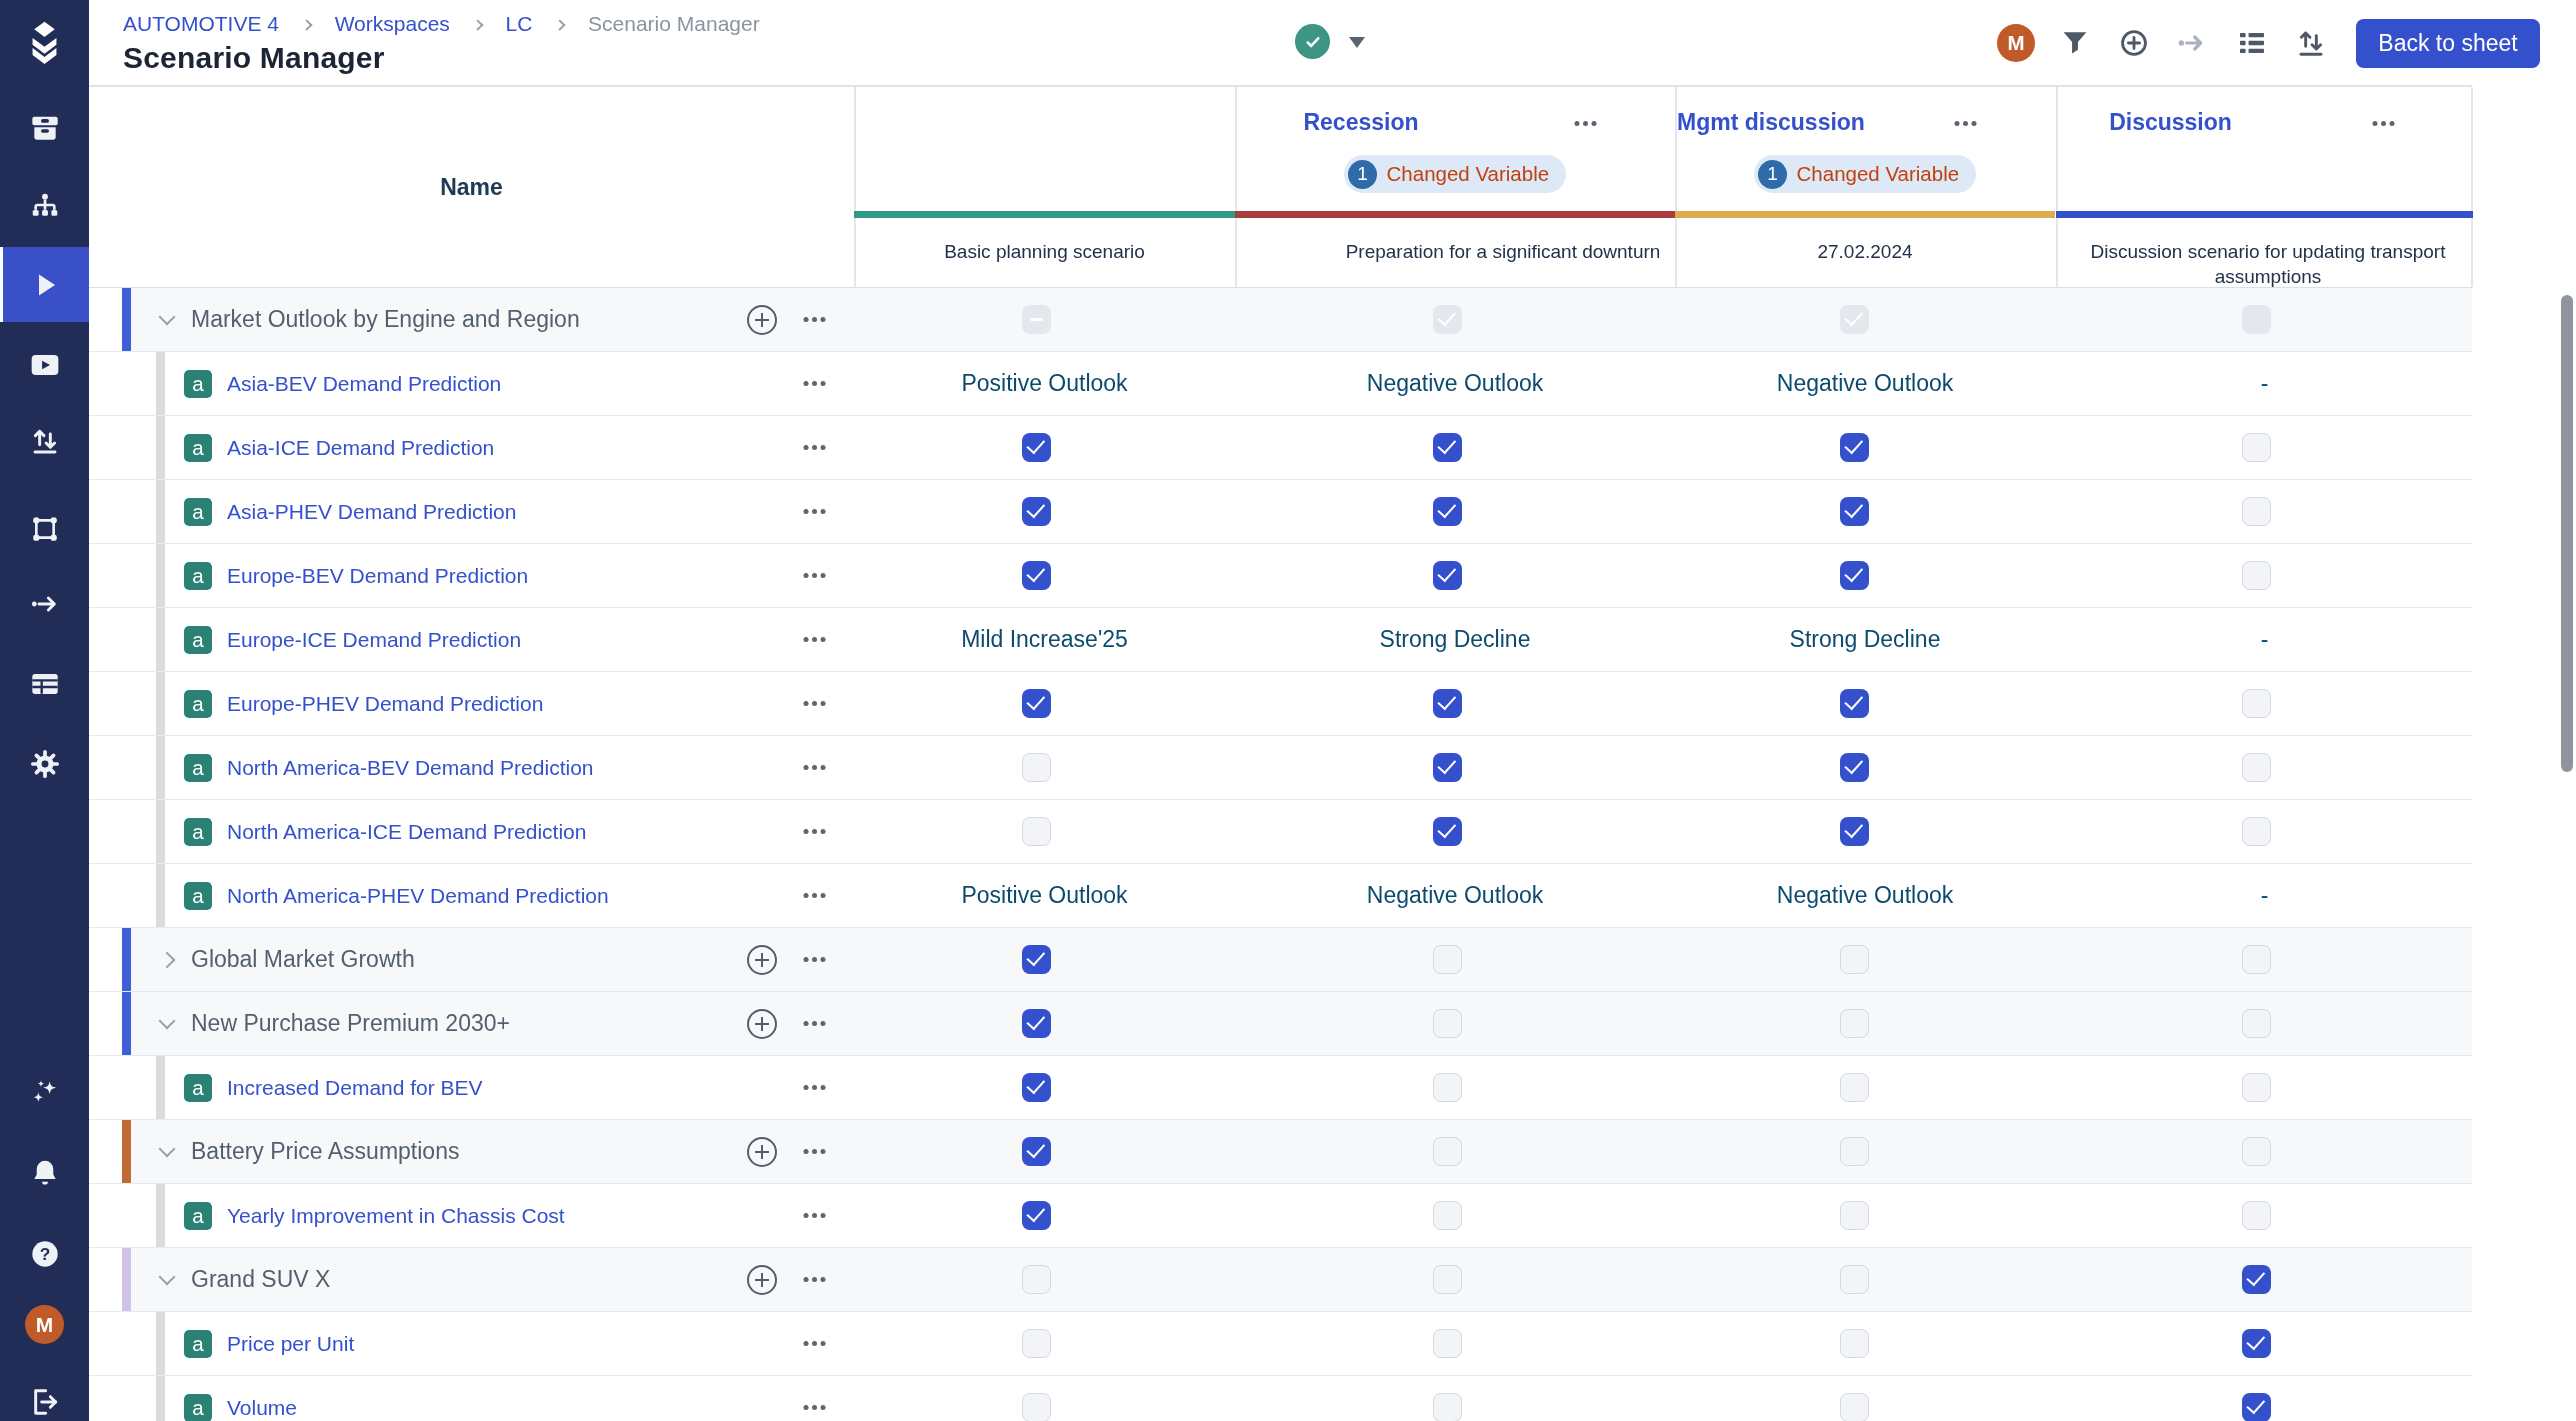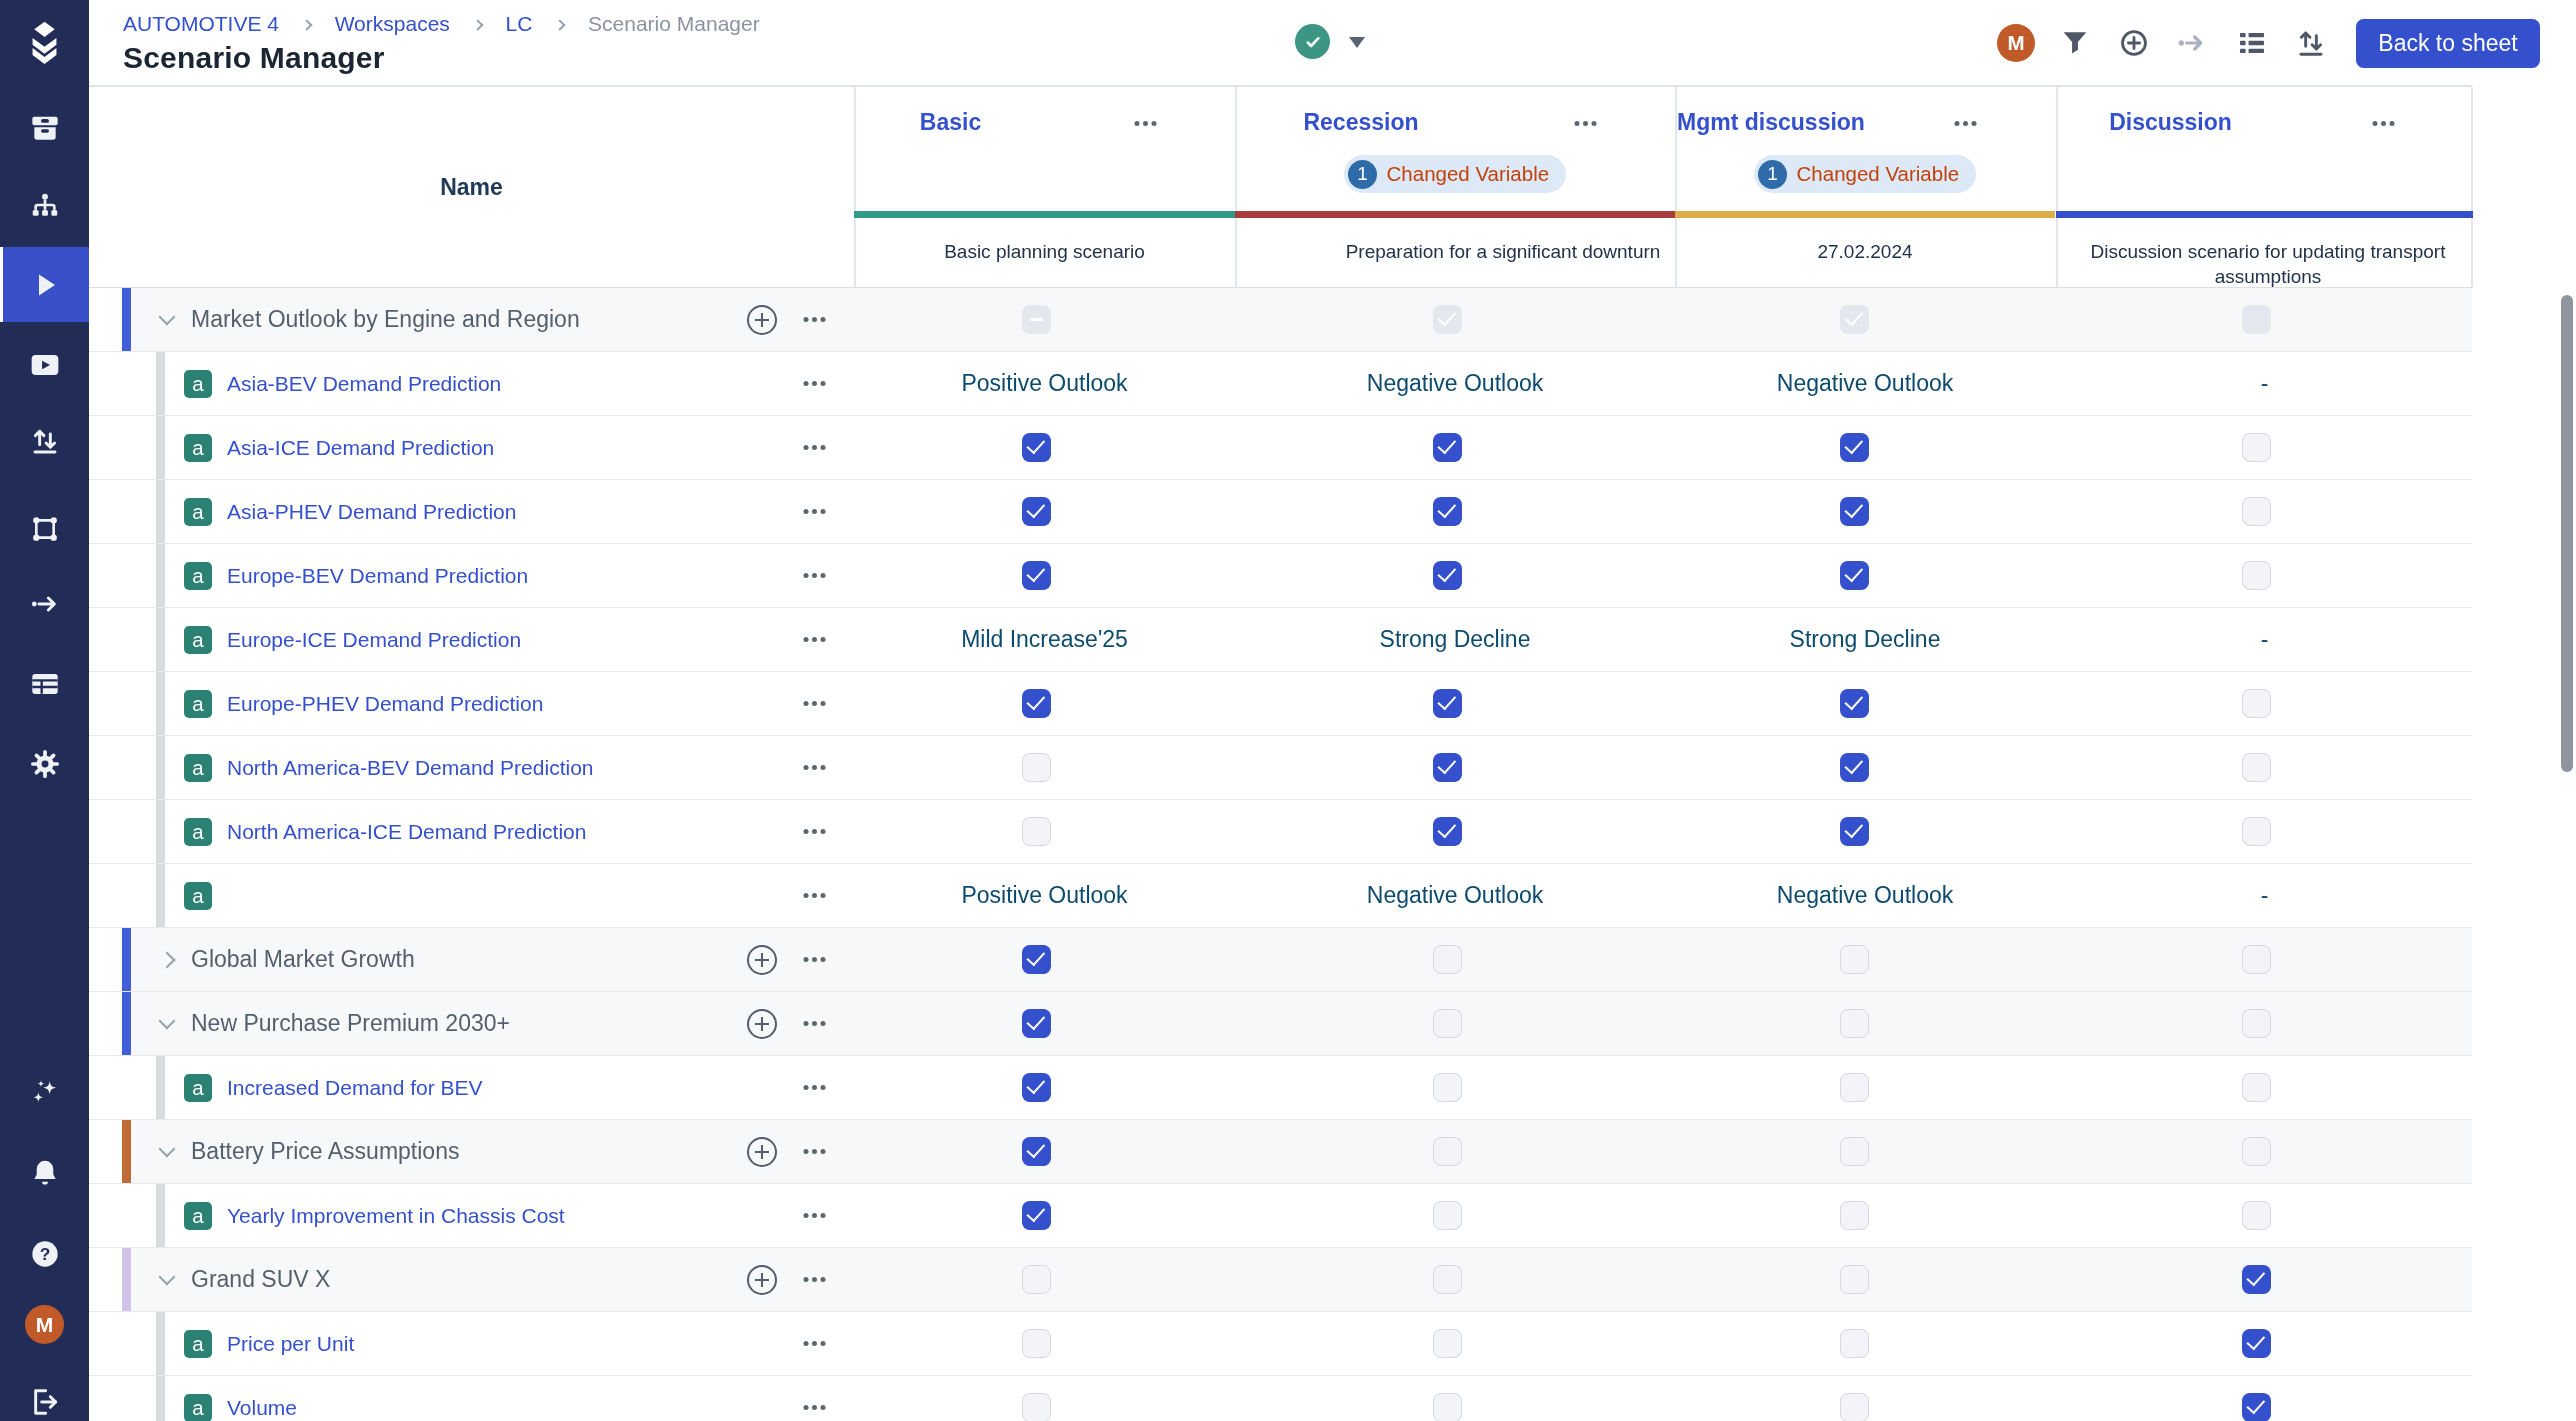--- a/index.html
+++ b/index.html
@@ -248,28 +248,20 @@
   <div id="tb-border"></div>
 </header>
 
 <div id="thead">
   <div id="namecell">Name</div>
 <div class="vdiv" style="left: 765px;"></div>
     <div class="vdiv" style="left: 1146px;"></div>
     <div class="vdiv" style="left: 1586px;"></div>
     <div class="vdiv" style="left: 1967px;"></div>
     <div class="vdiv" style="left: 2382px;"></div>
-    <div class="scn-cell" style="left: 765px; width: 381px;">
-      <div class="scn-top">
-        <div class="scn-name-wrap">
-          <span class="scn-name">Basic</span>
-        </div>
-        <span class="dots scn-dots"></span>
-      </div>
-    </div>
     <div class="scn-underline" style="left: 765px; width: 381px; background: rgb(47, 154, 135);"></div>
     <div class="scn-desc" style="left: 765px; width: 381px; right: auto;">Basic planning scenario</div>
     <div class="scn-cell" style="left: 1146px; width: 440px;">
       <div class="scn-top">
         <div class="scn-name-wrap">
           <span class="scn-name">Recession</span>
         </div>
         <span class="dots scn-dots"></span>
       </div>
       <div class="badge">
@@ -393,20 +385,21 @@
       <span class="iname">North America-ICE Demand Prediction</span>
       <span class="dots row-dots"></span>
       <span class="cb off" style="left: 933px;"></span>
       <span class="cb on" style="left: 1344px;"></span>
       <span class="cb on" style="left: 1751px;"></span>
       <span class="cb off" style="left: 2153px;"></span>
     </div>
     <div class="row item">
       <div class="guide"></div>
       <span class="aicon">a</span>
+      <span class="iname">North America-PHEV Demand Prediction</span>
       <span class="dots row-dots"></span>
       <div class="ctext" style="left: 765px; width: 381px;">Positive Outlook</div>
       <div class="ctext" style="left: 1146px; width: 440px;">Negative Outlook</div>
       <div class="ctext" style="left: 1586px; width: 380px;">Negative Outlook</div>
       <div class="ctext" style="left: 1967px; width: 417px;">-</div>
     </div>
     <div class="row group">
       <div class="accent" style="background: rgb(63, 94, 215);"></div>
       <span class="chev right"></span>
       <span class="gname">Global Market Growth</span>

